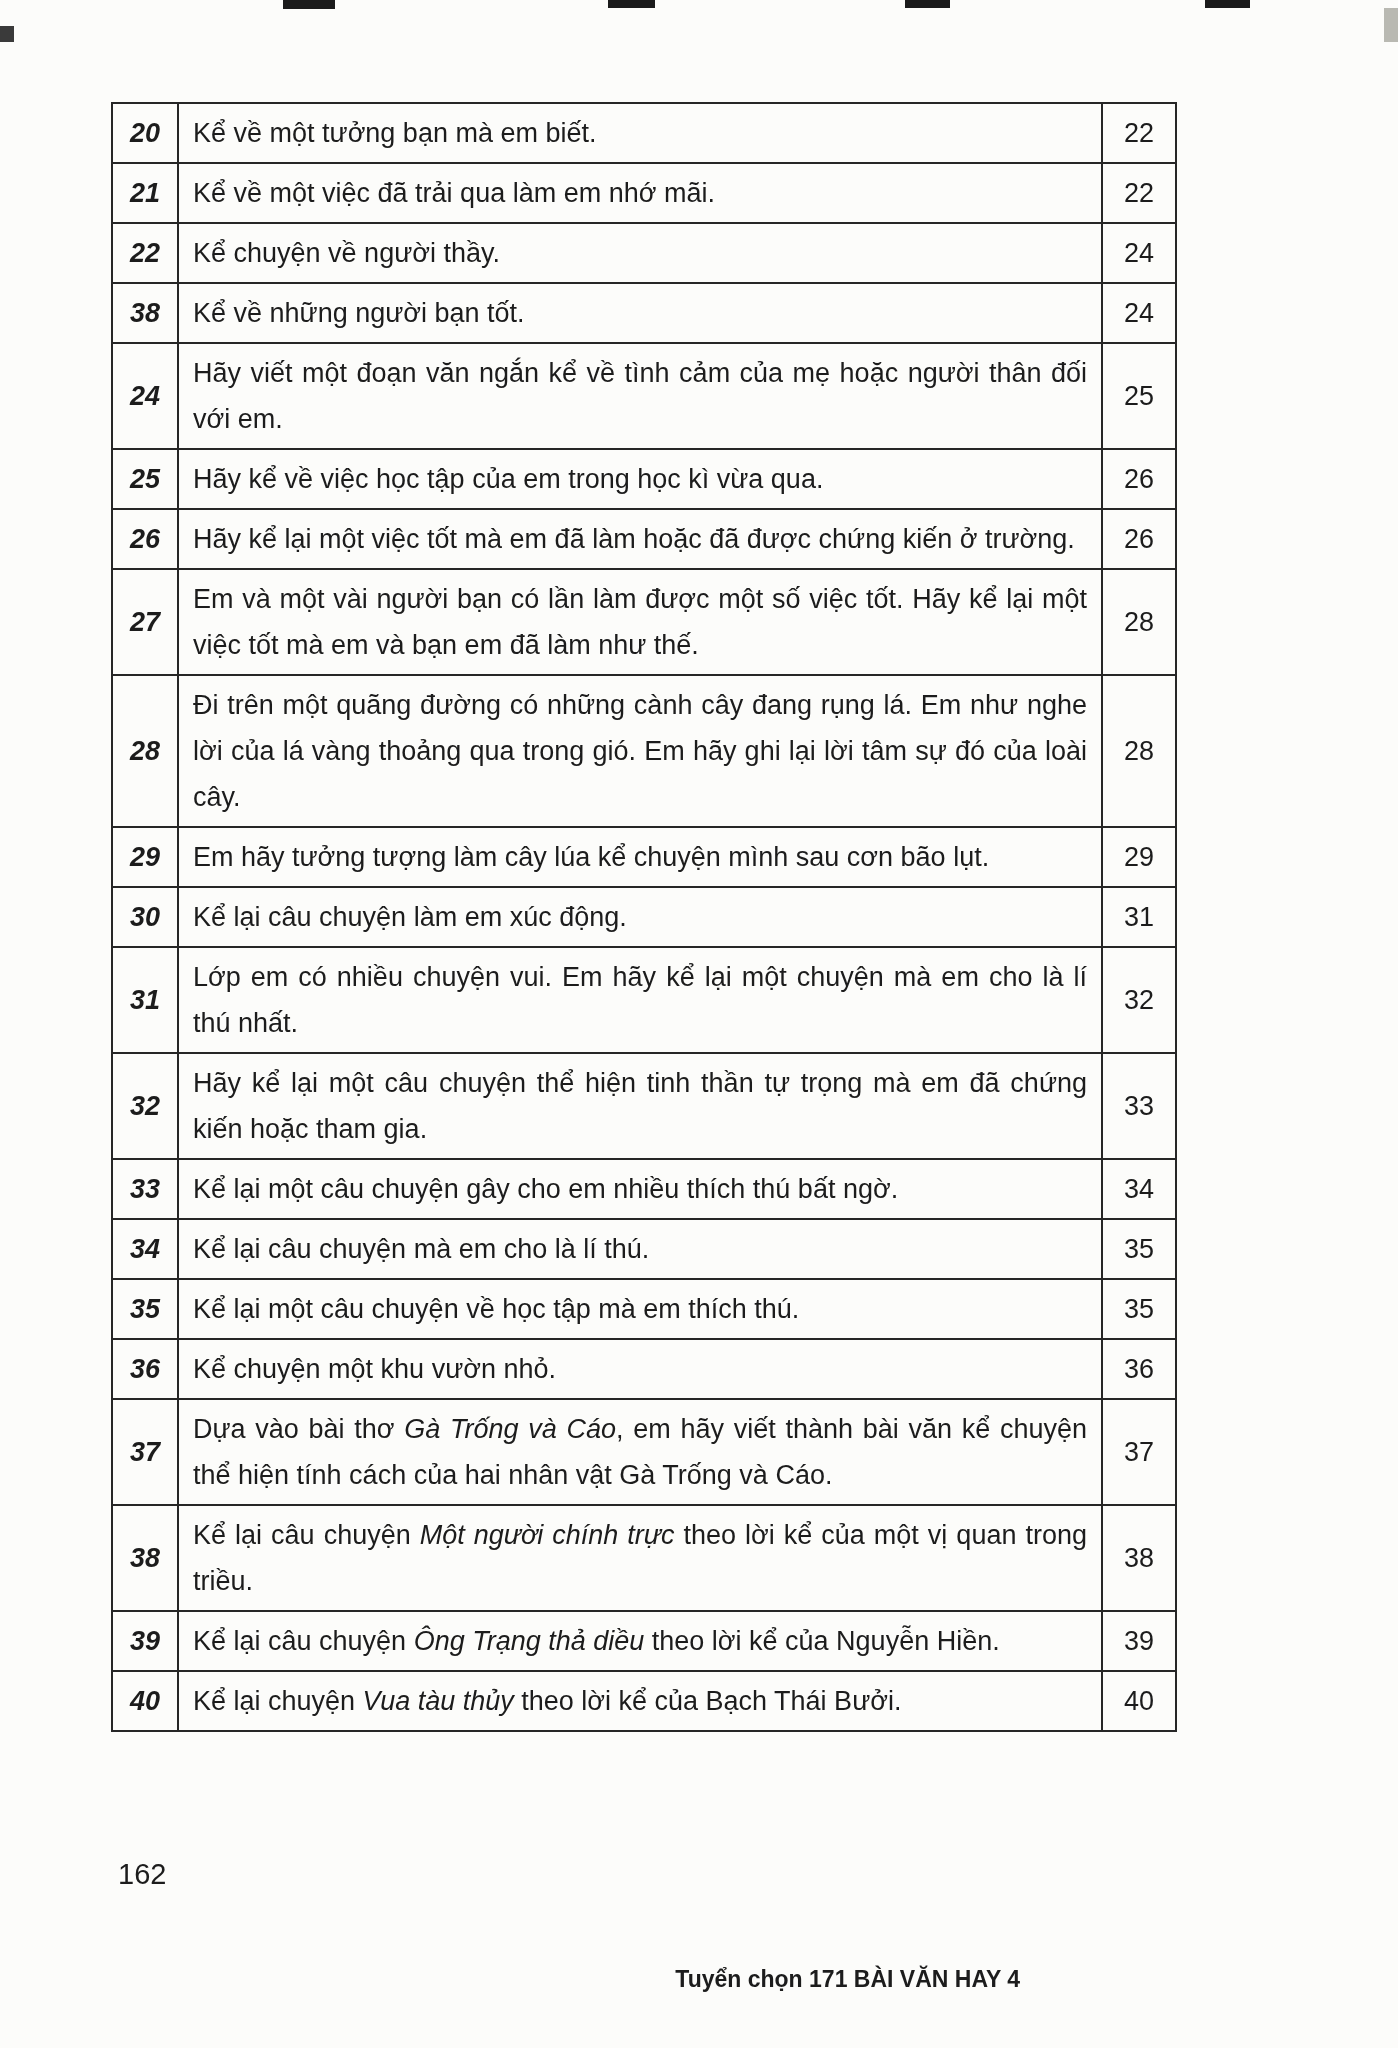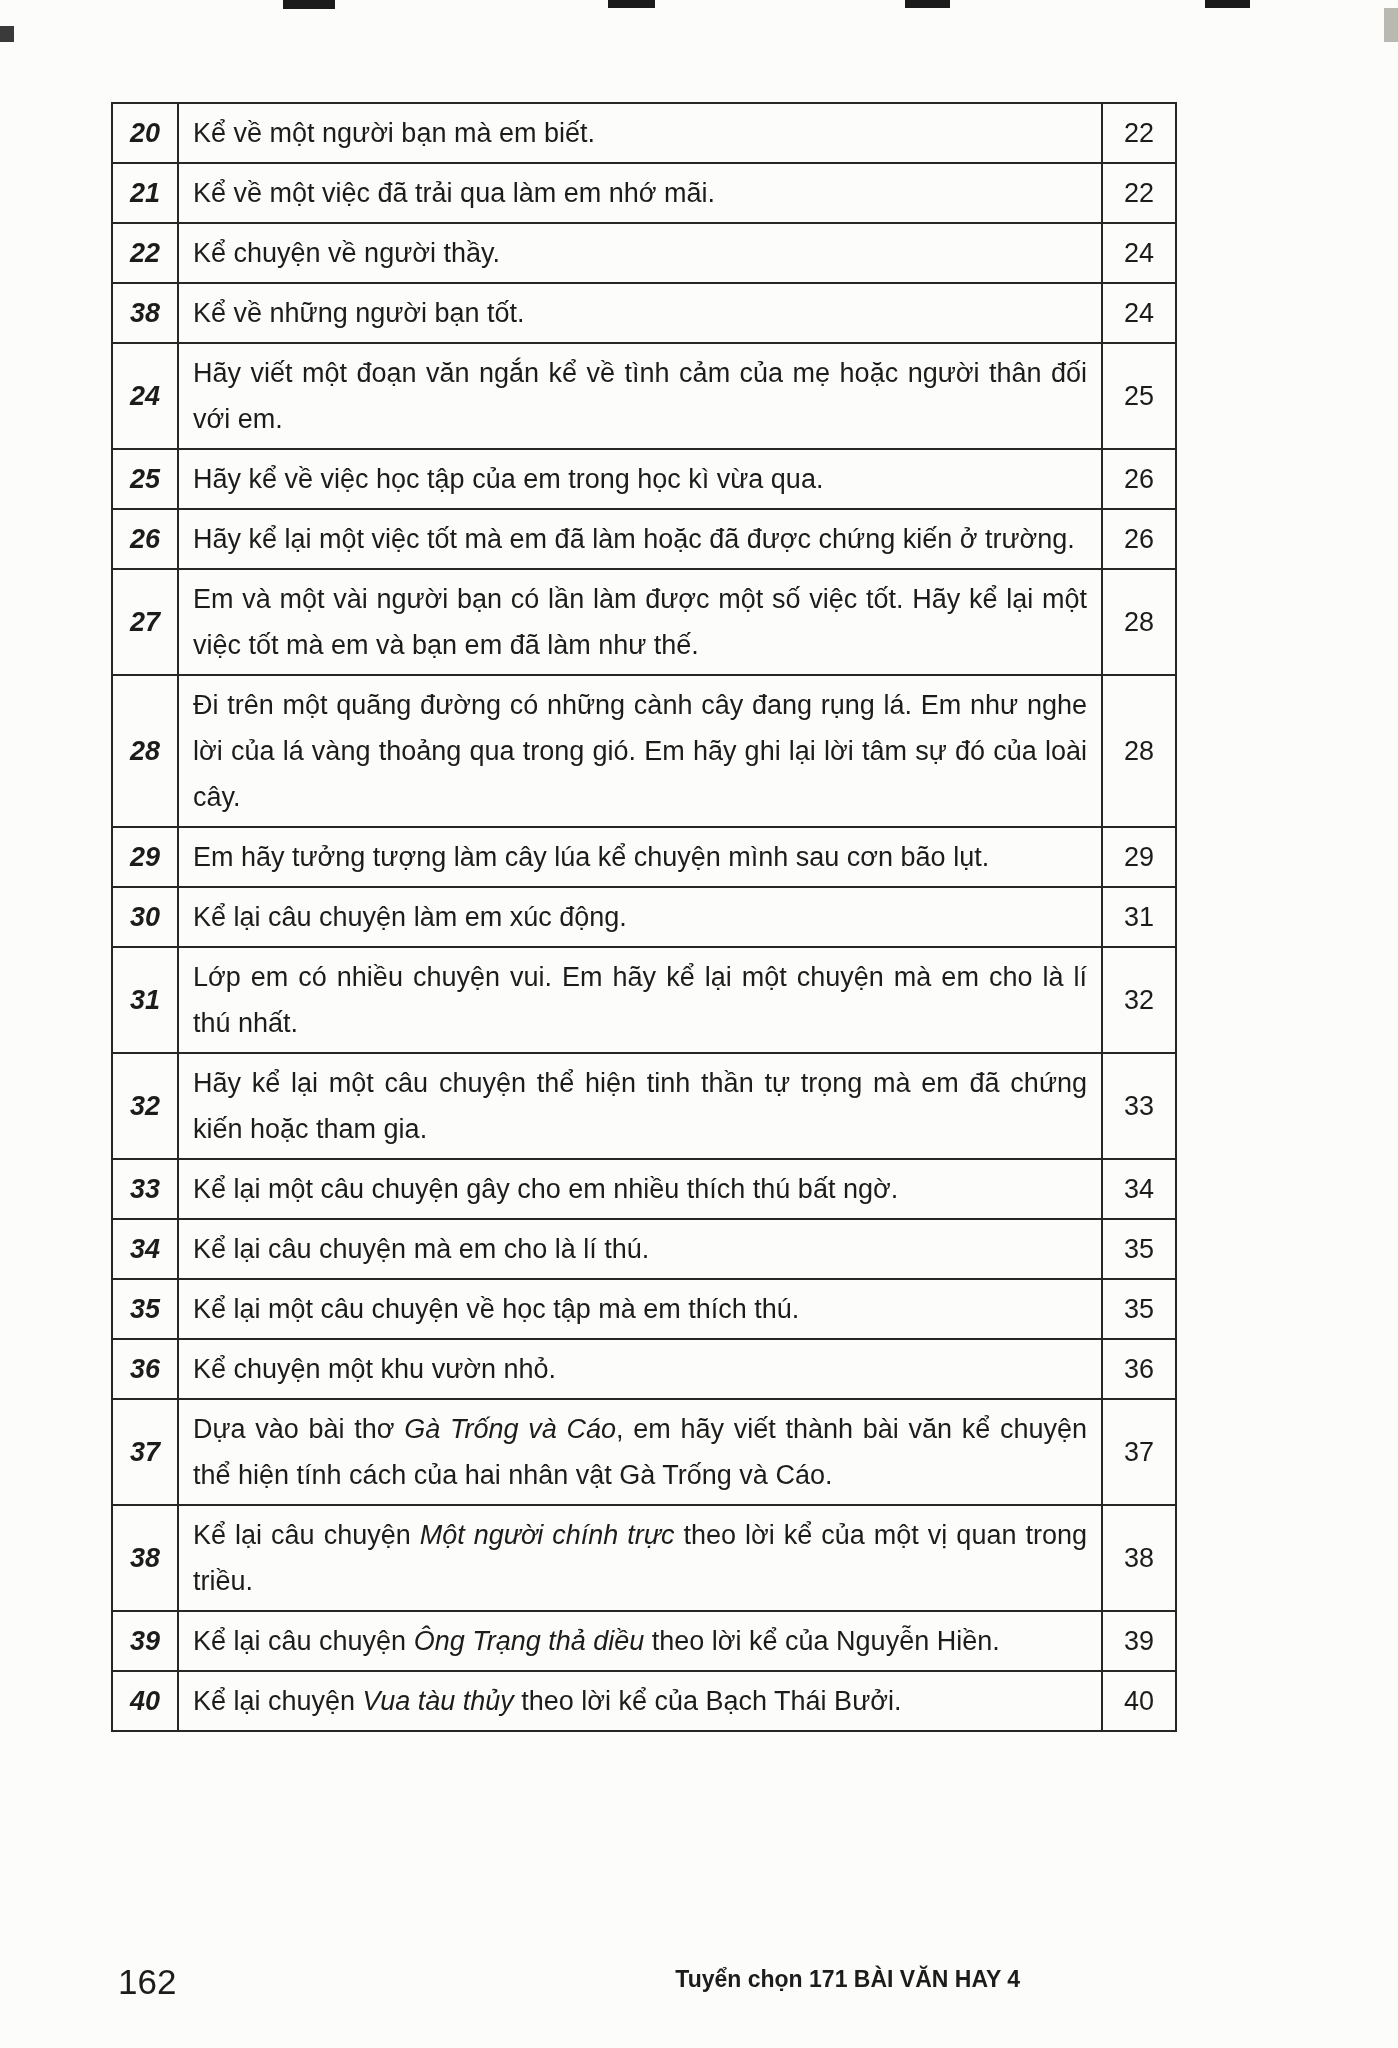--- a/index.html
+++ b/index.html
@@ -56,22 +56,22 @@
     text-align: justify;
   }
   td.page-no {
     width: 74px;
     text-align: center;
     padding: 6px 4px;
   }
   .footer-left {
     position: absolute;
     left: 118px;
-    top: 1962px;
-    font-size: 35px;
+    top: 1858px;
+    font-size: 29px;
   }
   .footer-right {
     position: absolute;
     right: 378px;
     top: 1966px;
     font-size: 23px;
     font-weight: bold;
     white-space: nowrap;
   }
 </style>
@@ -84,21 +84,21 @@
   <span class="artifact a2"></span>
   <span class="artifact a3"></span>
   <span class="artifact a4"></span>
   <span class="artifact a5"></span>
   <span class="artifact a6"></span>
 
   <table class="toc">
     <tbody>
         <tr>
           <td class="num">20</td>
-          <td class="title"><span>Kể về một người bạn mà em biết.</span></td>
+          <td class="title"><span>Kể về một tưởng bạn mà em biết.</span></td>
           <td class="page-no">22</td>
         </tr>
         <tr>
           <td class="num">21</td>
           <td class="title"><span>Kể về một việc đã trải qua làm em nhớ mãi.</span></td>
           <td class="page-no">22</td>
         </tr>
         <tr>
           <td class="num">22</td>
           <td class="title"><span>Kể chuyện về người thầy.</span></td>

